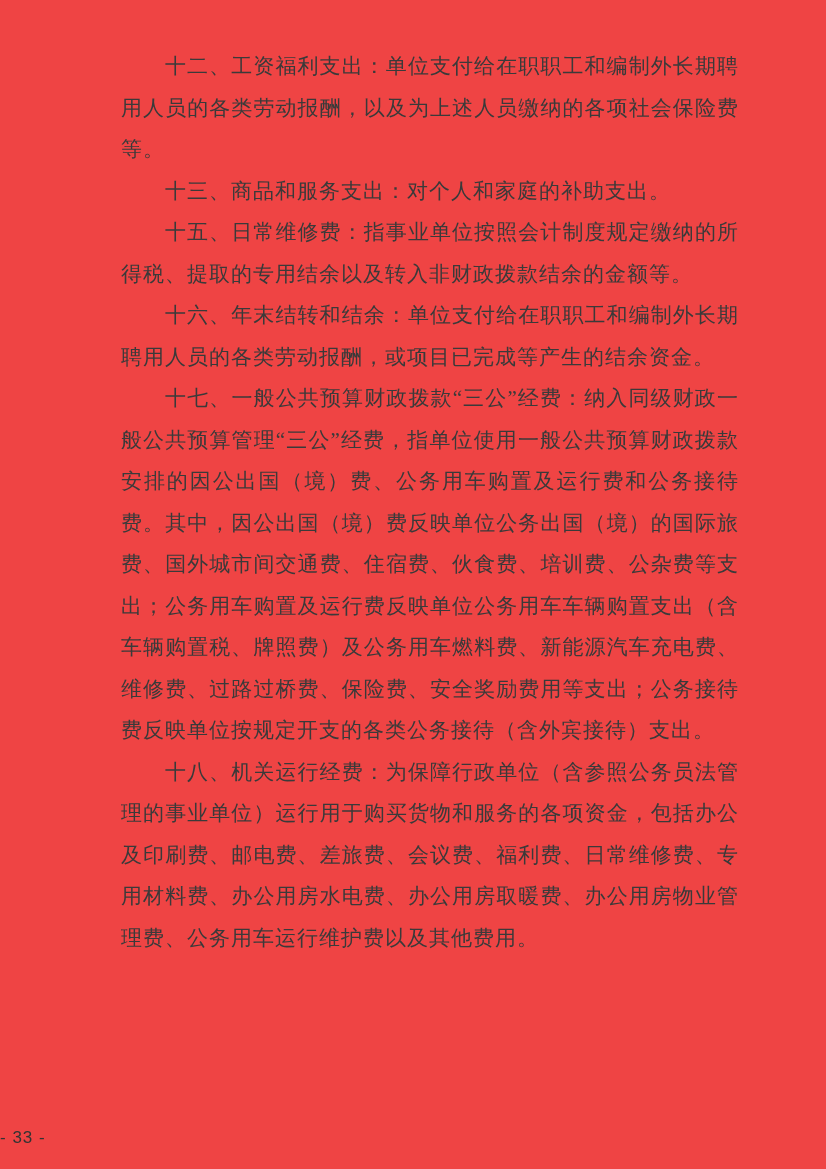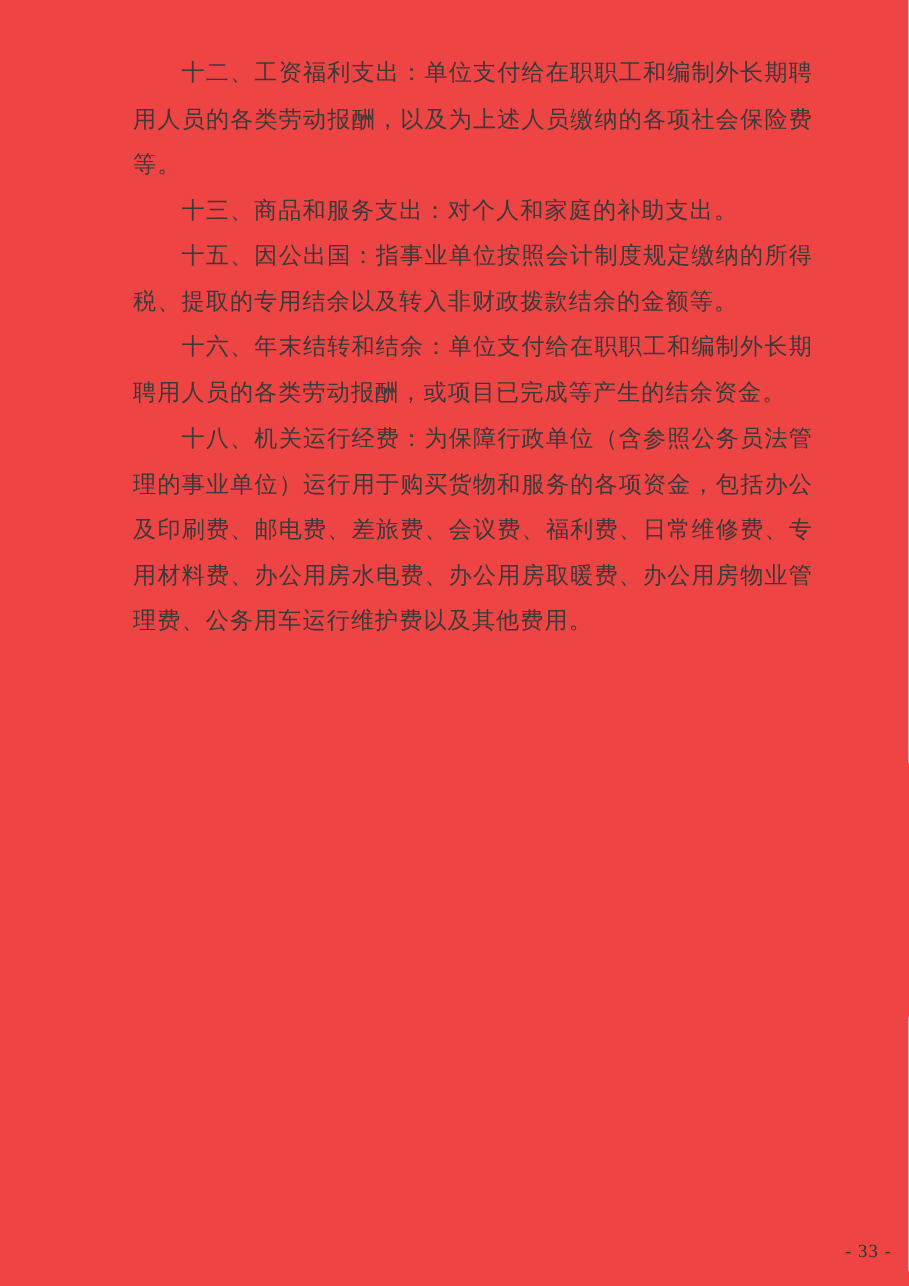--- a/index.html
+++ b/index.html
@@ -29,34 +29,35 @@
     letter-spacing: 1px;
     color: #3a3a3a;
     text-align: justify;
     text-justify: inter-ideograph;
     text-indent: 44px;
     font-weight: 400;
   }
   .footer {
     position: absolute;
     left: 0;
-    right: 15px;
+    right: 0;
     top: 1128px;
-    text-align: right;
-    font-family: Liberation Serif, serif;
+    text-align: left;
+    font-family: Liberation Sans, sans-serif;
     font-size: 17px;
     letter-spacing: 1px;
     color: #333333;
   }
 </style>
 </head>
 <body>
 
 <div class="page">
   <div class="content">
     <p class="para">十二、工资福利支出：单位支付给在职职工和编制外长期聘用人员的各类劳动报酬，以及为上述人员缴纳的各项社会保险费等。</p>
     <p class="para">十三、商品和服务支出：对个人和家庭的补助支出。</p>
-    <p class="para">十五、因公出国：指事业单位按照会计制度规定缴纳的所得税、提取的专用结余以及转入非财政拨款结余的金额等。</p>
+    <p class="para">十五、日常维修费：指事业单位按照会计制度规定缴纳的所得税、提取的专用结余以及转入非财政拨款结余的金额等。</p>
     <p class="para">十六、年末结转和结余：单位支付给在职职工和编制外长期聘用人员的各类劳动报酬，或项目已完成等产生的结余资金。</p>
+    <p class="para">十七、一般公共预算财政拨款“三公”经费：纳入同级财政一般公共预算管理“三公”经费，指单位使用一般公共预算财政拨款安排的因公出国（境）费、公务用车购置及运行费和公务接待费。其中，因公出国（境）费反映单位公务出国（境）的国际旅费、国外城市间交通费、住宿费、伙食费、培训费、公杂费等支出；公务用车购置及运行费反映单位公务用车车辆购置支出（含车辆购置税、牌照费）及公务用车燃料费、新能源汽车充电费、维修费、过路过桥费、保险费、安全奖励费用等支出；公务接待费反映单位按规定开支的各类公务接待（含外宾接待）支出。</p>
     <p class="para">十八、机关运行经费：为保障行政单位（含参照公务员法管理的事业单位）运行用于购买货物和服务的各项资金，包括办公及印刷费、邮电费、差旅费、会议费、福利费、日常维修费、专用材料费、办公用房水电费、办公用房取暖费、办公用房物业管理费、公务用车运行维护费以及其他费用。</p>
   </div>
   <div class="footer">- 33 -</div>
 </div>
 
 </body></html>

